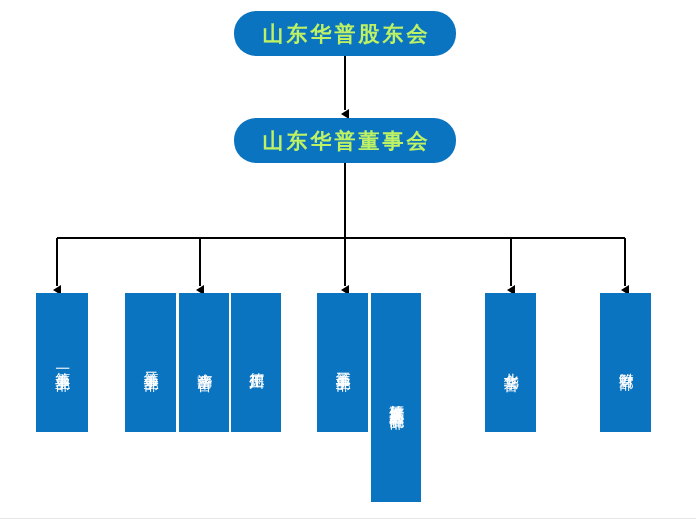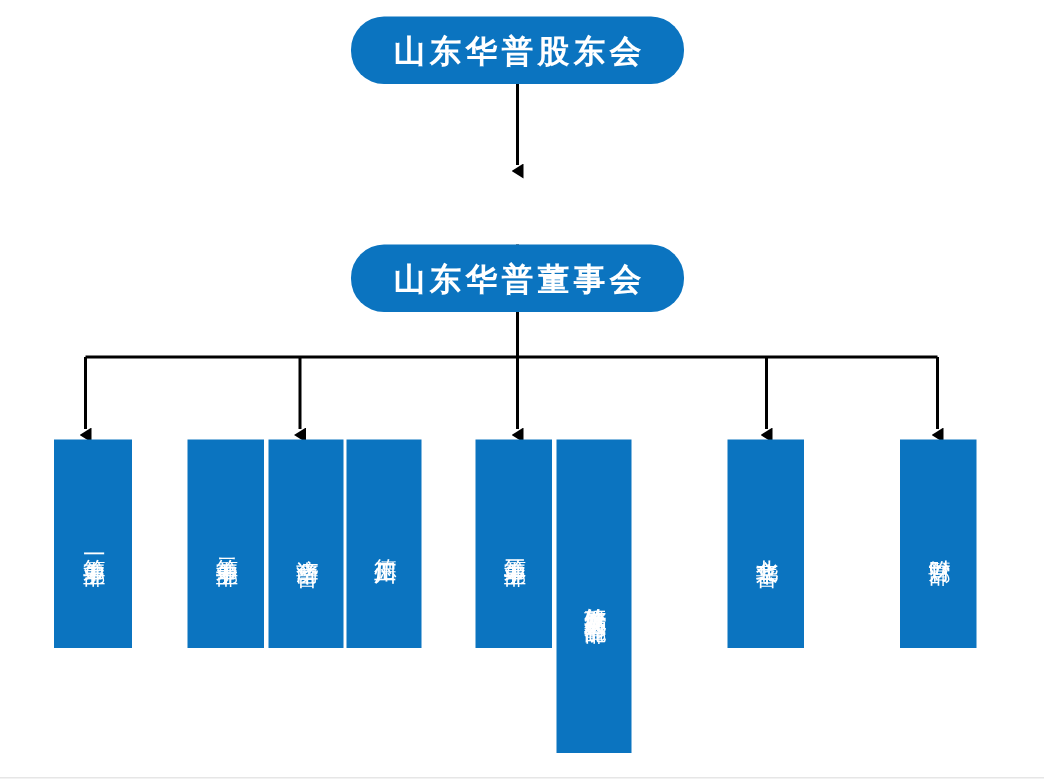--- a/index.html
+++ b/index.html
@@ -32,21 +32,21 @@
     height: 522px;
     pointer-events: none;
   }
 
   
   .node-rounded {
     position: absolute;
     box-sizing: border-box;
     background: #0b74c0;
     border-radius: 22px;
-    color: #ffffff;
+    color: #bef264;
     font-weight: bold;
     font-size: 21px;
     letter-spacing: 3px;
     display: flex;
     align-items: center;
     justify-content: center;
     text-indent: 3px;
   }
 
   #node-shareholders {
@@ -54,21 +54,20 @@
     top: 11px;
     width: 222px;
     height: 45px;
   }
 
   #node-board {
     left: 234px;
     top: 118px;
     width: 222px;
     height: 45px;
-    margin-top: 45px;
   }
 
   
   .node-vertical {
     position: absolute;
     box-sizing: border-box;
     background: #0b74c0;
     color: #ffffff;
     font-size: 15px;
     line-height: 1.17;

